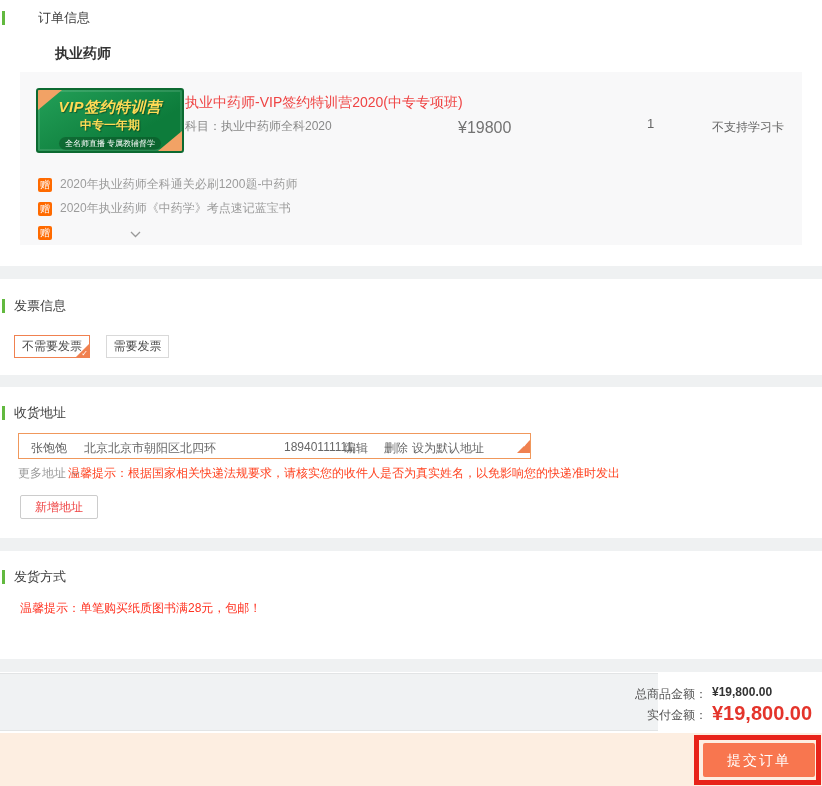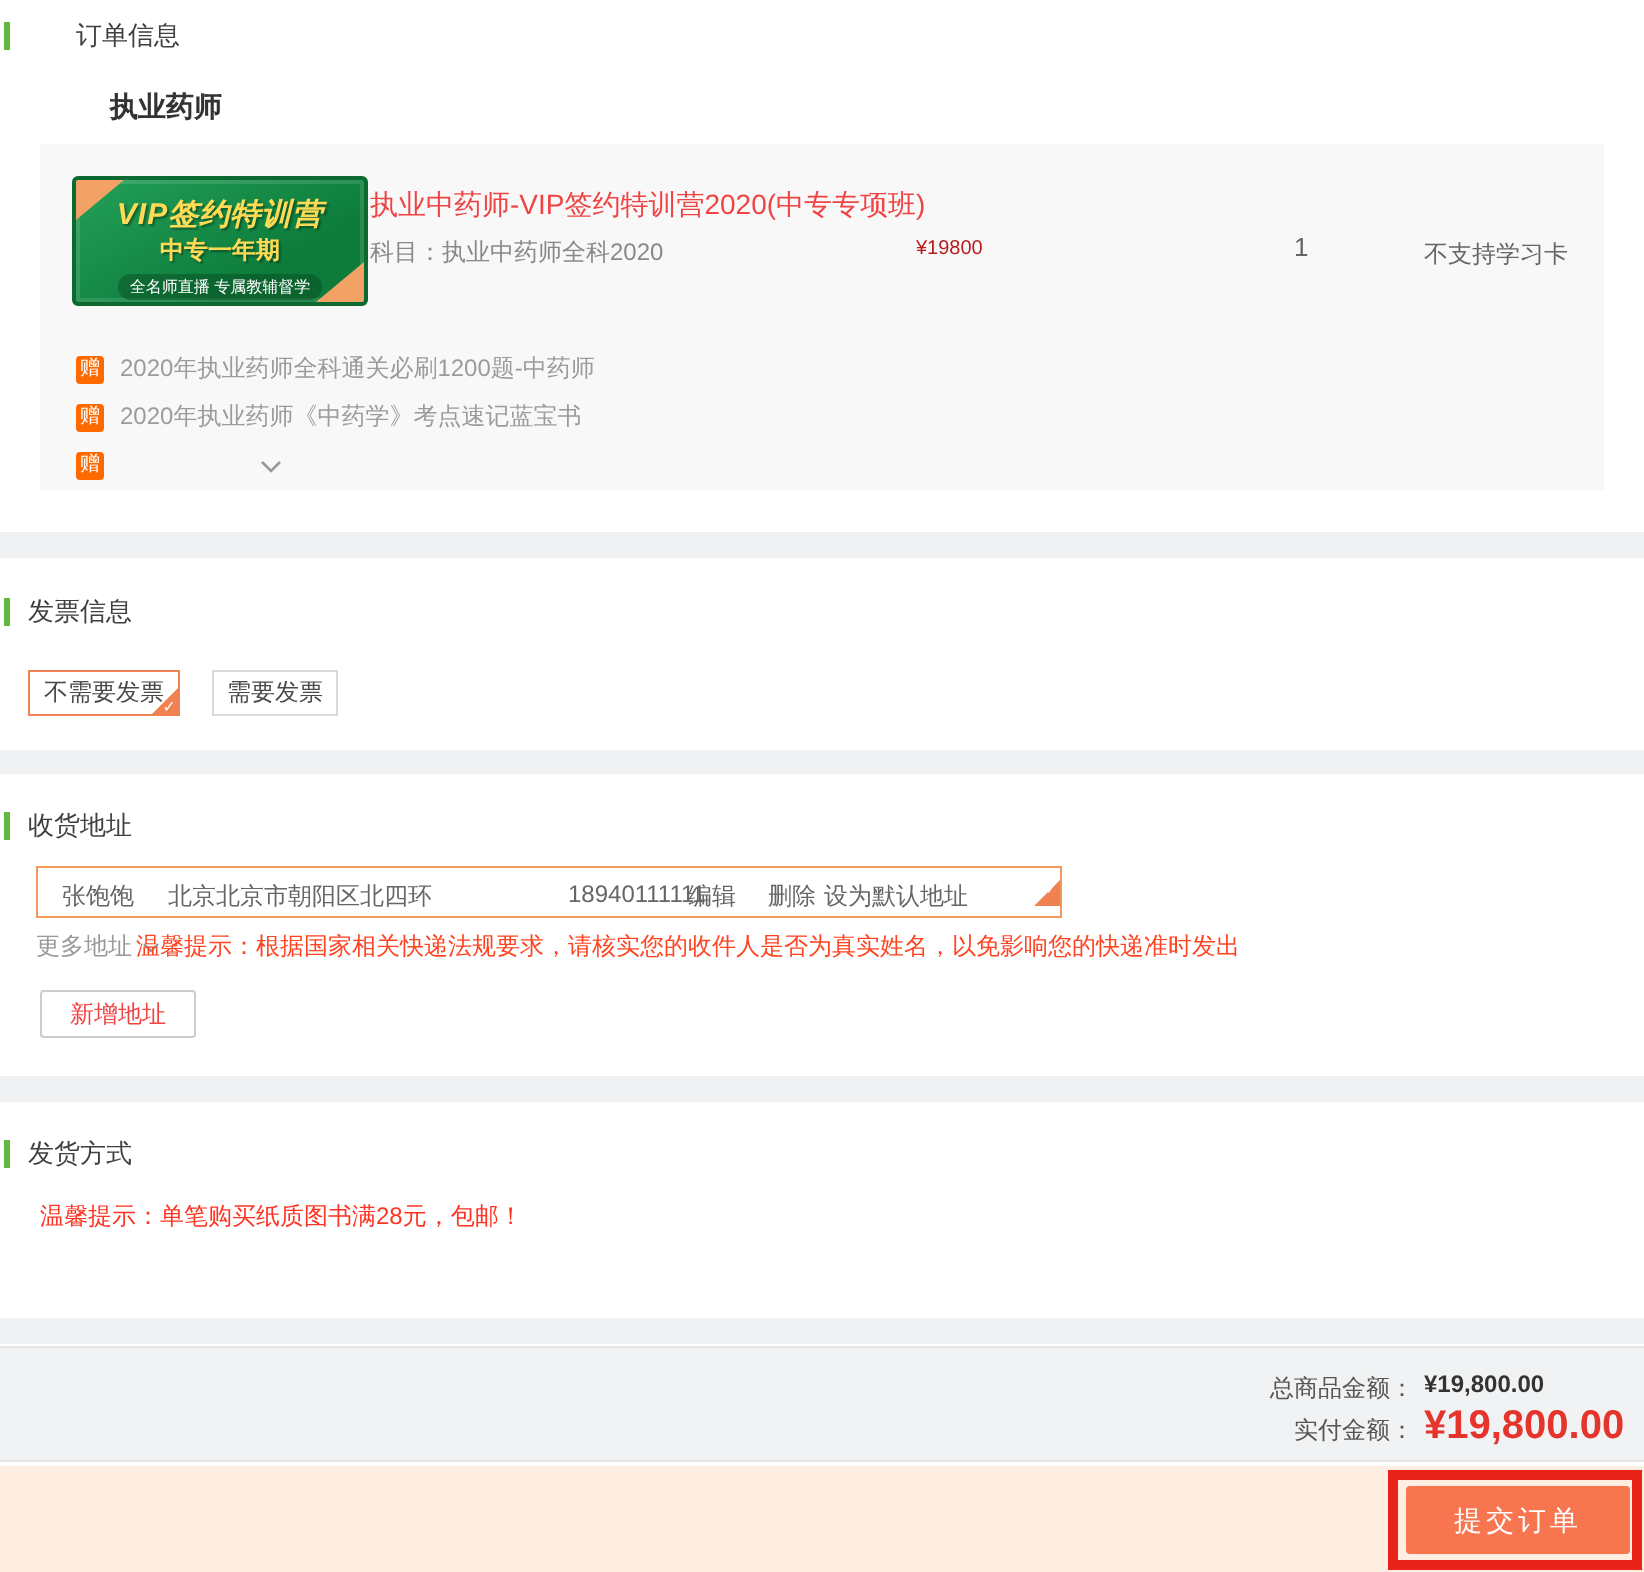--- a/index.html
+++ b/index.html
@@ -26,21 +26,21 @@
                 border-bottom:20px solid #f2a265; border-left:24px solid transparent; }
   .banner .b1 { margin-top:8px; text-align:center; font-size:15px; font-weight:bold; font-style:italic;
                 color:#ffda55; letter-spacing:.5px; text-shadow:1px 1px 1px rgba(0,0,0,.35); }
   .banner .b2 { text-align:center; font-size:12px; font-weight:bold; color:#ffda55;
                 text-shadow:1px 1px 1px rgba(0,0,0,.35); }
   .banner .b3 { margin:3px auto 0; width:fit-content; padding:1px 6px; font-size:8px; color:#fff;
                 background:rgba(8,70,32,.45); border-radius:7px; white-space:nowrap; }
 
   .p-title   { position:absolute; left:165px; top:22px; font-size:14px; color:#ef4444; }
   .p-subject { position:absolute; left:165px; top:46px; font-size:12px; color:#888; }
-  .p-price   { position:absolute; left:438px; top:47px; font-size:10px; color:#b91c1c; }
+  .p-price   { position:absolute; left:438px; top:47px; font-size:16px; color:#737373; }
   .p-qty     { position:absolute; left:627px; top:44px; font-size:13px; color:#666; }
   .p-note    { position:absolute; left:692px; top:47px; font-size:12px; color:#666; }
 
   .gift { position:absolute; left:18px; display:flex; align-items:center; }
   .gift .badge { display:inline-block; width:14px; height:14px; line-height:14px; text-align:center;
                  background:#ff6a00; color:#fff; font-size:10px; border-radius:2px; margin-right:8px; }
   .gift .gtxt { font-size:12px; color:#9b9b9b; }
   .gift .chev { margin-left:70px; cursor:pointer; }
 
   
@@ -64,21 +64,21 @@
   .addr-tip { position:absolute; left:68px; top:465px; font-size:12px; color:#ff4422; }
   .add-btn { position:absolute; left:20px; top:495px; width:78px; height:24px; line-height:22px;
              text-align:center; font-size:12px; color:#ef4444; background:#fff;
              border:1px solid #ccc; border-radius:2px; cursor:pointer; }
 
   
   .ship-tip  { position:absolute; left:20px; top:600px; font-size:12px; color:#ff3322; }
   .ship-desc { position:absolute; left:20px; top:622px; font-size:12px; color:#888; }
 
   
-  .panel { position:absolute; left:0; top:673px; width:822px; height:58px; background:#f0f2f3;
+  .panel { position:absolute; left:0; top:673px; width:658px; height:58px; background:#f0f2f3;
            border-top:1px solid #e2e4e5; border-bottom:1px solid #e2e4e5; }
   .sum-label { position:absolute; left:560px; width:147px; text-align:right; font-size:12px; color:#555; }
   .sum-total { position:absolute; left:712px; top:11px; font-size:12px; font-weight:bold; color:#333; }
   .sum-pay   { position:absolute; left:712px; top:28px; font-size:20px; font-weight:bold; color:#e4342b; }
 
   
   .strip { position:absolute; left:0; top:733px; width:822px; height:53px; background:#fdeee1; }
   .submit { position:absolute; left:703px; top:743px; width:112px; height:34px; line-height:34px;
             text-align:center; background:#f8764f; color:#fff; font-size:14px; letter-spacing:2px;
             border-radius:2px; cursor:pointer; }

